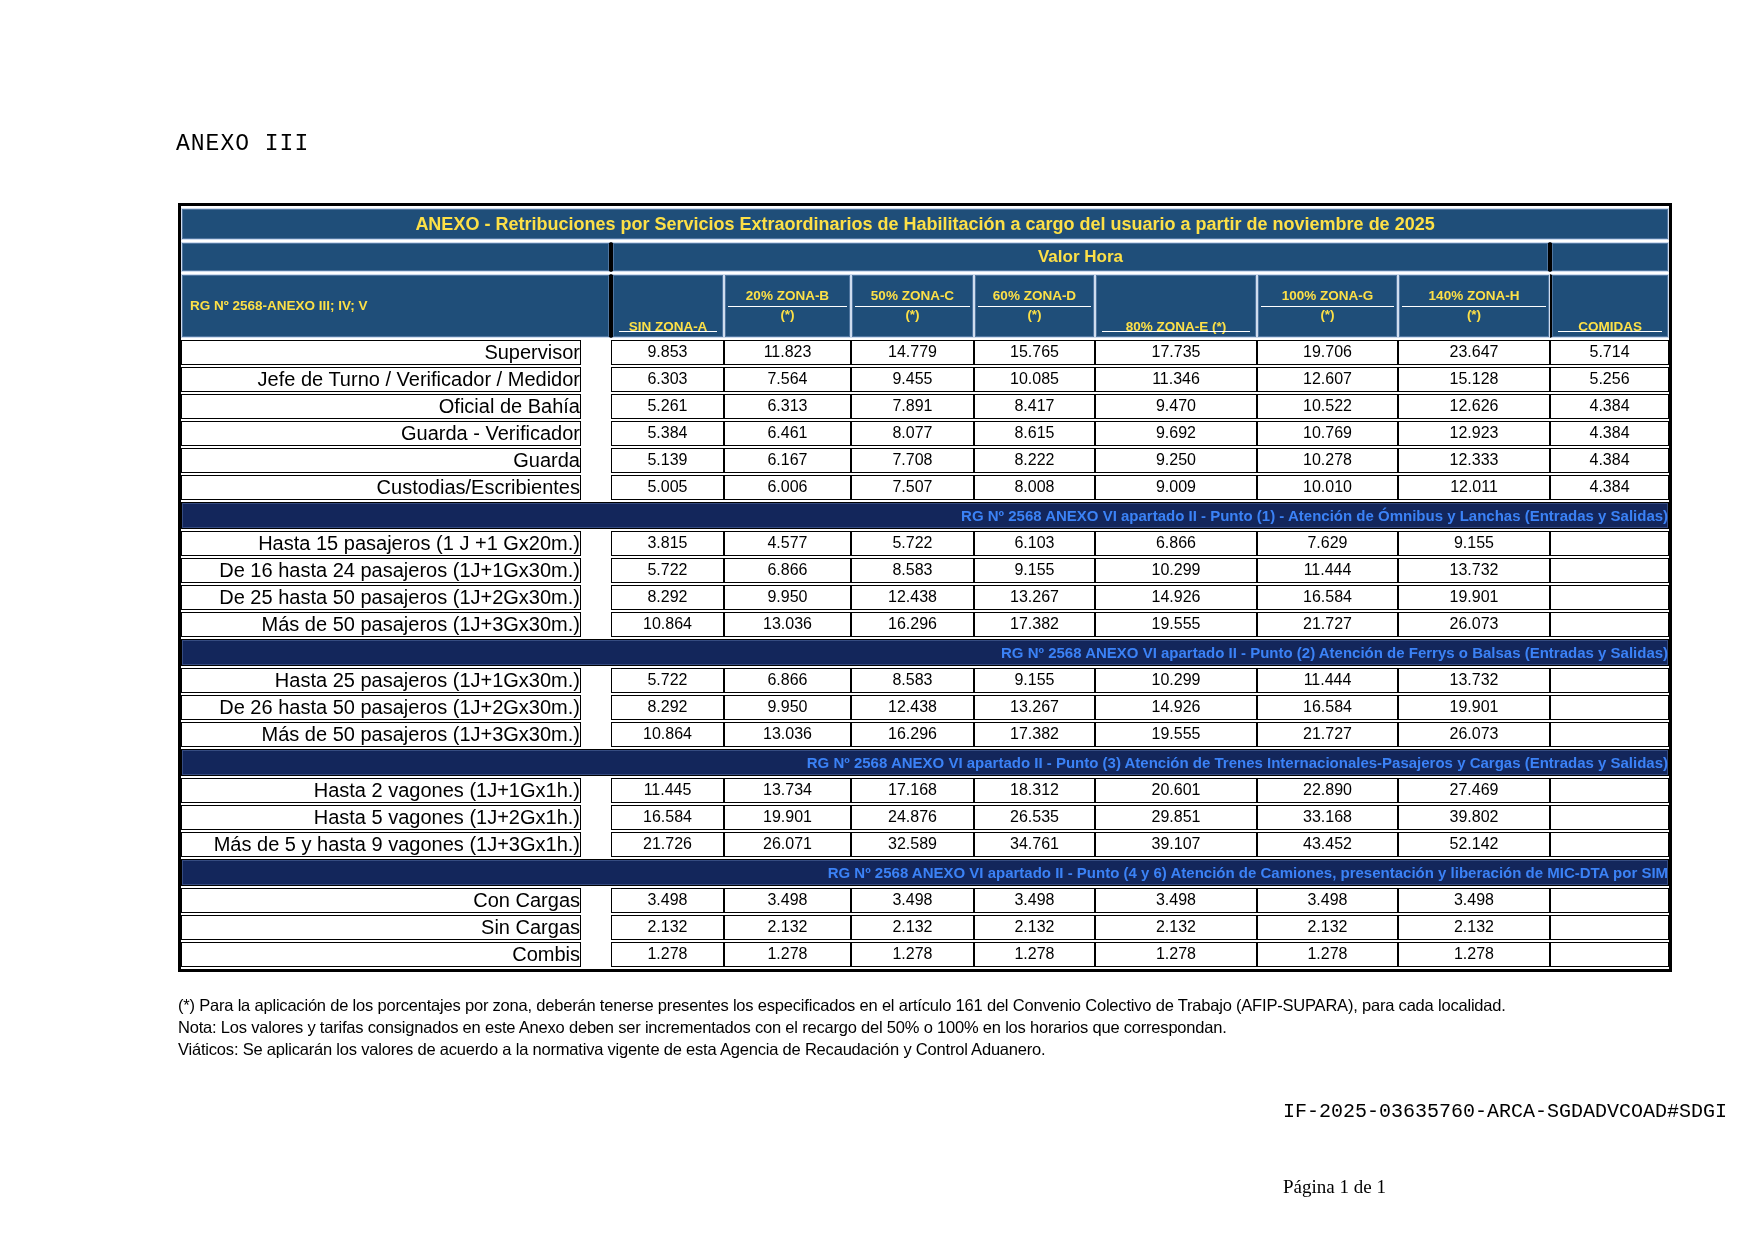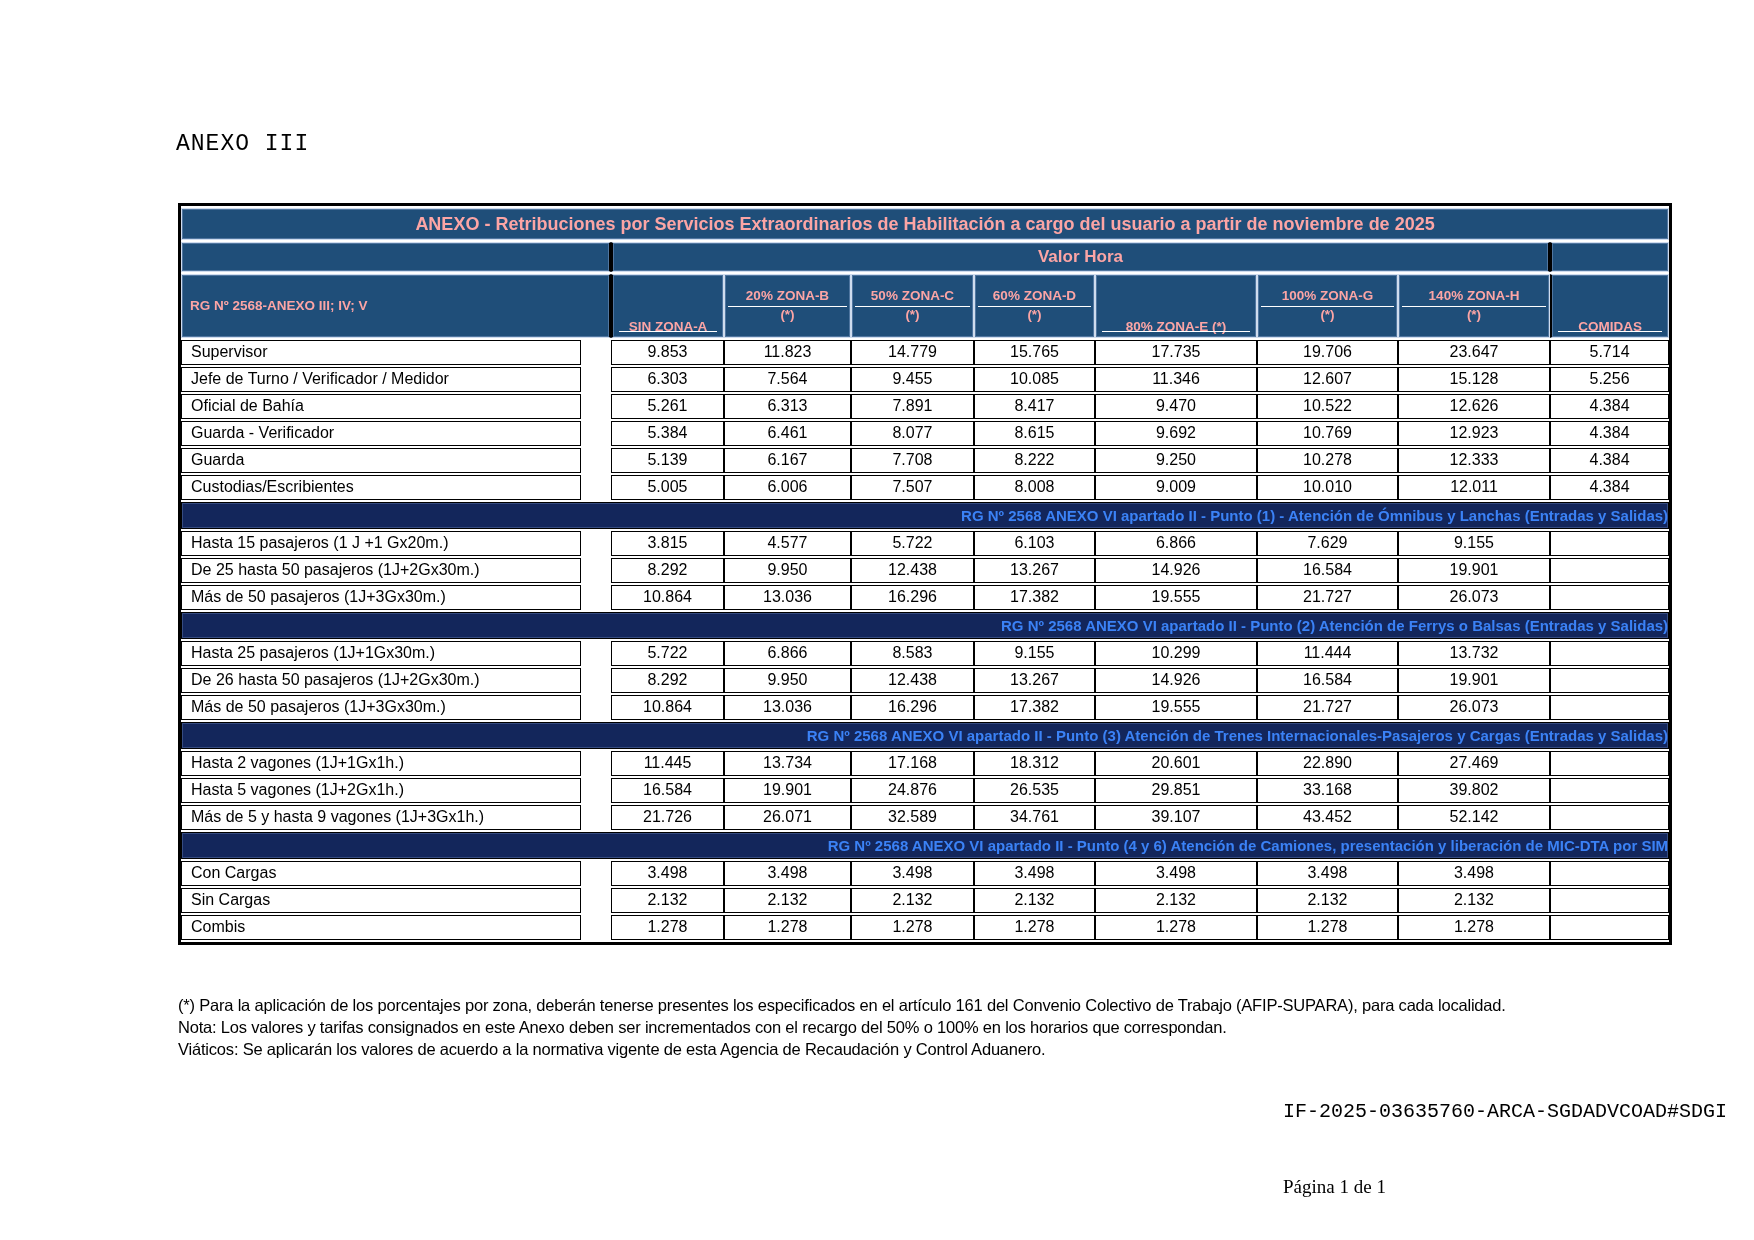--- a/index.html
+++ b/index.html
@@ -24,21 +24,21 @@
   table{
     border-collapse:separate;
     border-spacing:0 2px;
     table-layout:fixed;
     width:100%;
   }
   th,td{padding:0;overflow:hidden;white-space:nowrap;}
   
   .dark{
     background:#1F4E79;
-    color:#fca5a5;
+    color:#fde047;
     border:1px solid #cfdcee;
     box-shadow:inset 0 0 0 1px rgba(140,168,208,.45);
     font-weight:bold;
     text-align:center;
     vertical-align:middle;
   }
   .title{height:30px;font-size:18px;}
   .vh{height:28px;font-size:17px;text-align:center;}
   .cols-row th{height:44px;font-size:13.5px;line-height:1.25;}
   .rowhdr{text-align:left;padding-left:8px;font-size:14px;}
@@ -62,22 +62,22 @@
     font-size:15px;
     height:25px;
     padding-left:7px;
     text-align:right;
     vertical-align:middle;
   }
   
   td.lbl{
     border:1px solid #000;
     height:23px;
-    font-size:16px;
-    text-align:left;
+    font-size:20px;
+    text-align:right;
     padding-left:9px;
     vertical-align:middle;
   }
   td.gap{border:none;background:#fff;}
   td.num{
     border:1px solid #000;
     height:23px;
     font-size:16px;
     text-align:center;
     vertical-align:middle;
@@ -244,20 +244,32 @@
             <td class="num">3.815</td>
             <td class="num">4.577</td>
             <td class="num">5.722</td>
             <td class="num">6.103</td>
             <td class="num">6.866</td>
             <td class="num">7.629</td>
             <td class="num">9.155</td>
             <td class="num"></td>
           </tr>
           <tr>
+            <td class="lbl">De 16 hasta 24 pasajeros (1J+1Gx30m.)</td>
+            <td class="gap"></td>
+            <td class="num">5.722</td>
+            <td class="num">6.866</td>
+            <td class="num">8.583</td>
+            <td class="num">9.155</td>
+            <td class="num">10.299</td>
+            <td class="num">11.444</td>
+            <td class="num">13.732</td>
+            <td class="num"></td>
+          </tr>
+          <tr>
             <td class="lbl">De 25 hasta 50 pasajeros (1J+2Gx30m.)</td>
             <td class="gap"></td>
             <td class="num">8.292</td>
             <td class="num">9.950</td>
             <td class="num">12.438</td>
             <td class="num">13.267</td>
             <td class="num">14.926</td>
             <td class="num">16.584</td>
             <td class="num">19.901</td>
             <td class="num"></td>

